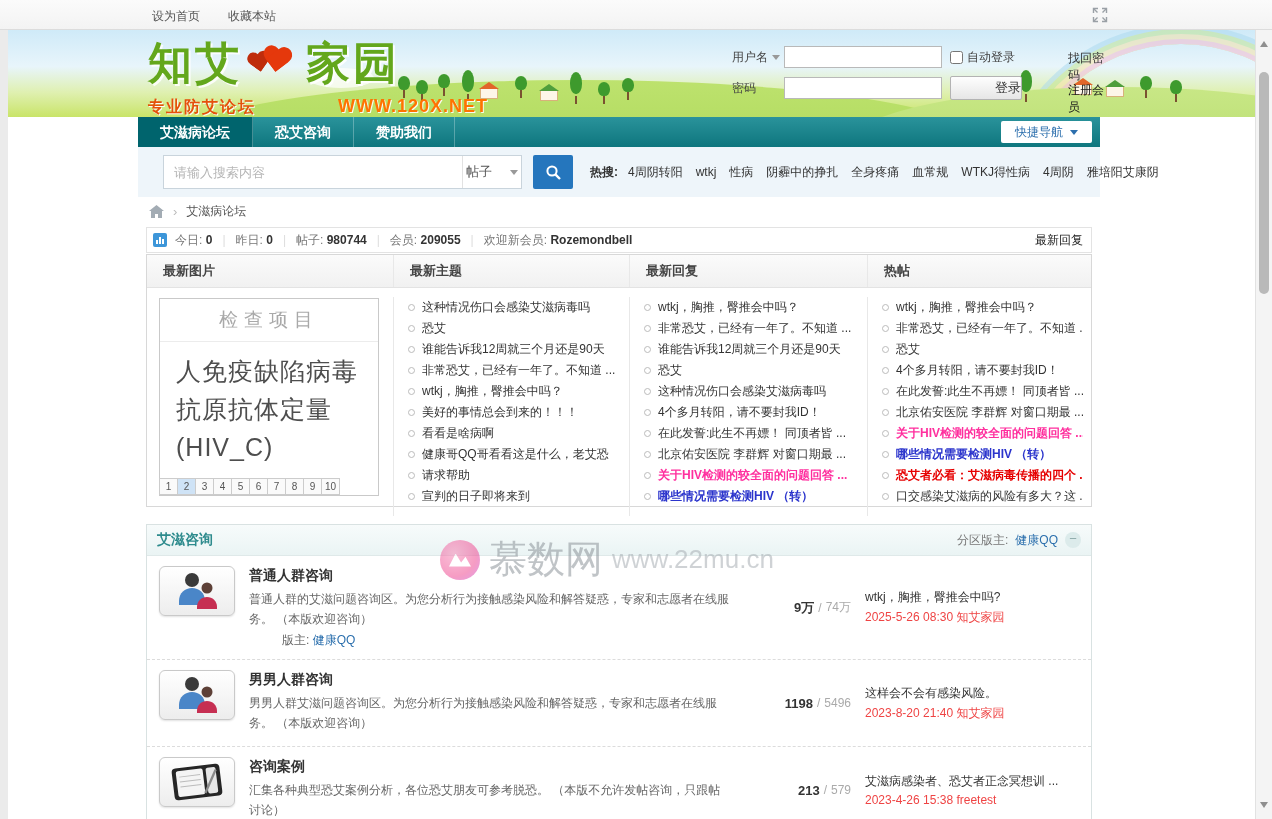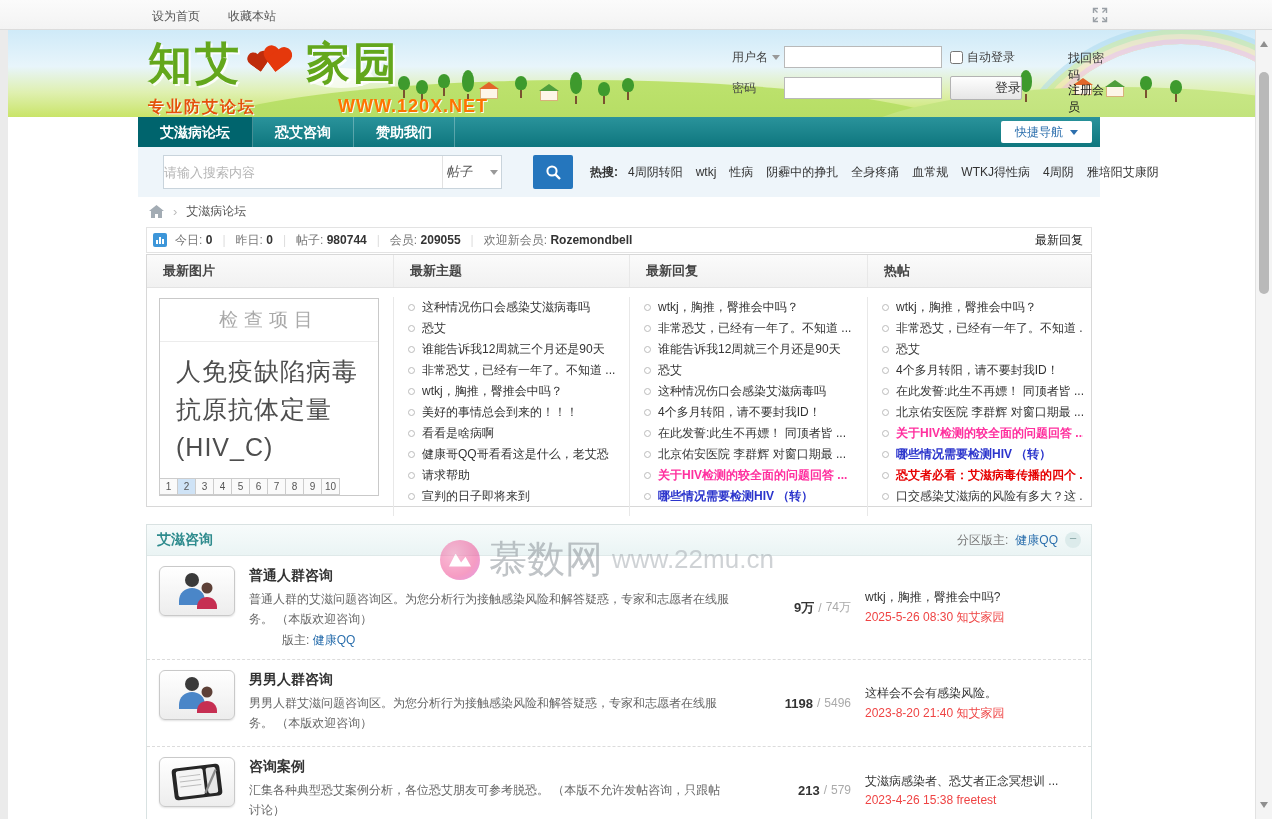--- a/index.html
+++ b/index.html
@@ -65,23 +65,23 @@
   .navbar{position:absolute;left:130px;top:87px;width:962px;height:30px;background:linear-gradient(#2a939b,#0e767e);z-index:2;}
   .nav-tabs{display:flex;height:100%;}
   .nav-tab{padding:0 22px;line-height:30px;color:#fff;font-size:14px;font-weight:bold;border-right:1px solid rgba(255,255,255,.28);}
   .nav-tab.active{background:#00646d;}
   .quicknav{position:absolute;right:8px;top:4px;height:22px;background:#fff;border-radius:2px;padding:0 14px;font-size:12px;
     color:#2c6fad;display:flex;align-items:center;gap:7px;}
   .caret-blue{width:0;height:0;border:4px solid transparent;border-top:5px solid #2c6fad;margin-top:4px;}
   
   .searchband{position:absolute;left:130px;top:117px;width:962px;height:50px;background:#eef5fa;}
   .search-group{position:absolute;left:25px;top:8px;display:flex;height:34px;background:#fff;border:1px solid #c9d4dc;box-sizing:border-box;}
-  .search-input{width:278px;border:none;outline:none;padding:0 0;font-size:13px;color:#be185d;}
+  .search-input{width:278px;border:none;outline:none;padding:0 10px;font-size:13px;color:#be185d;}
   .search-input::placeholder{color:#b5b5b5;}
-  .search-type{width:58px;border-left:1px solid #e2e2e2;display:flex;align-items:center;justify-content:center;gap:18px;font-size:13px;color:#555;font-style:italic;}
+  .search-type{width:58px;border-left:1px solid #e2e2e2;display:flex;align-items:center;justify-content:center;gap:18px;font-size:13px;color:#555;}
   .search-btn{position:absolute;left:395px;top:8px;width:40px;height:34px;background:#2576bd;border-radius:2px;
     display:flex;align-items:center;justify-content:center;}
   .hotsearch{position:absolute;left:408px;top:0;height:50px;display:flex;align-items:center;font-size:12px;color:#333;white-space:nowrap;padding-left:44px;}
   .hot-label{font-weight:bold;margin-right:10px;}
   .hotsearch a{color:#333;margin-right:13px;}
   
   .breadcrumb{position:absolute;left:141px;top:173px;display:flex;align-items:center;gap:9px;font-size:12px;color:#555;}
   .crumb-sep{color:#bbb;font-size:13px;}
   .crumb-link{color:#555;}
   

